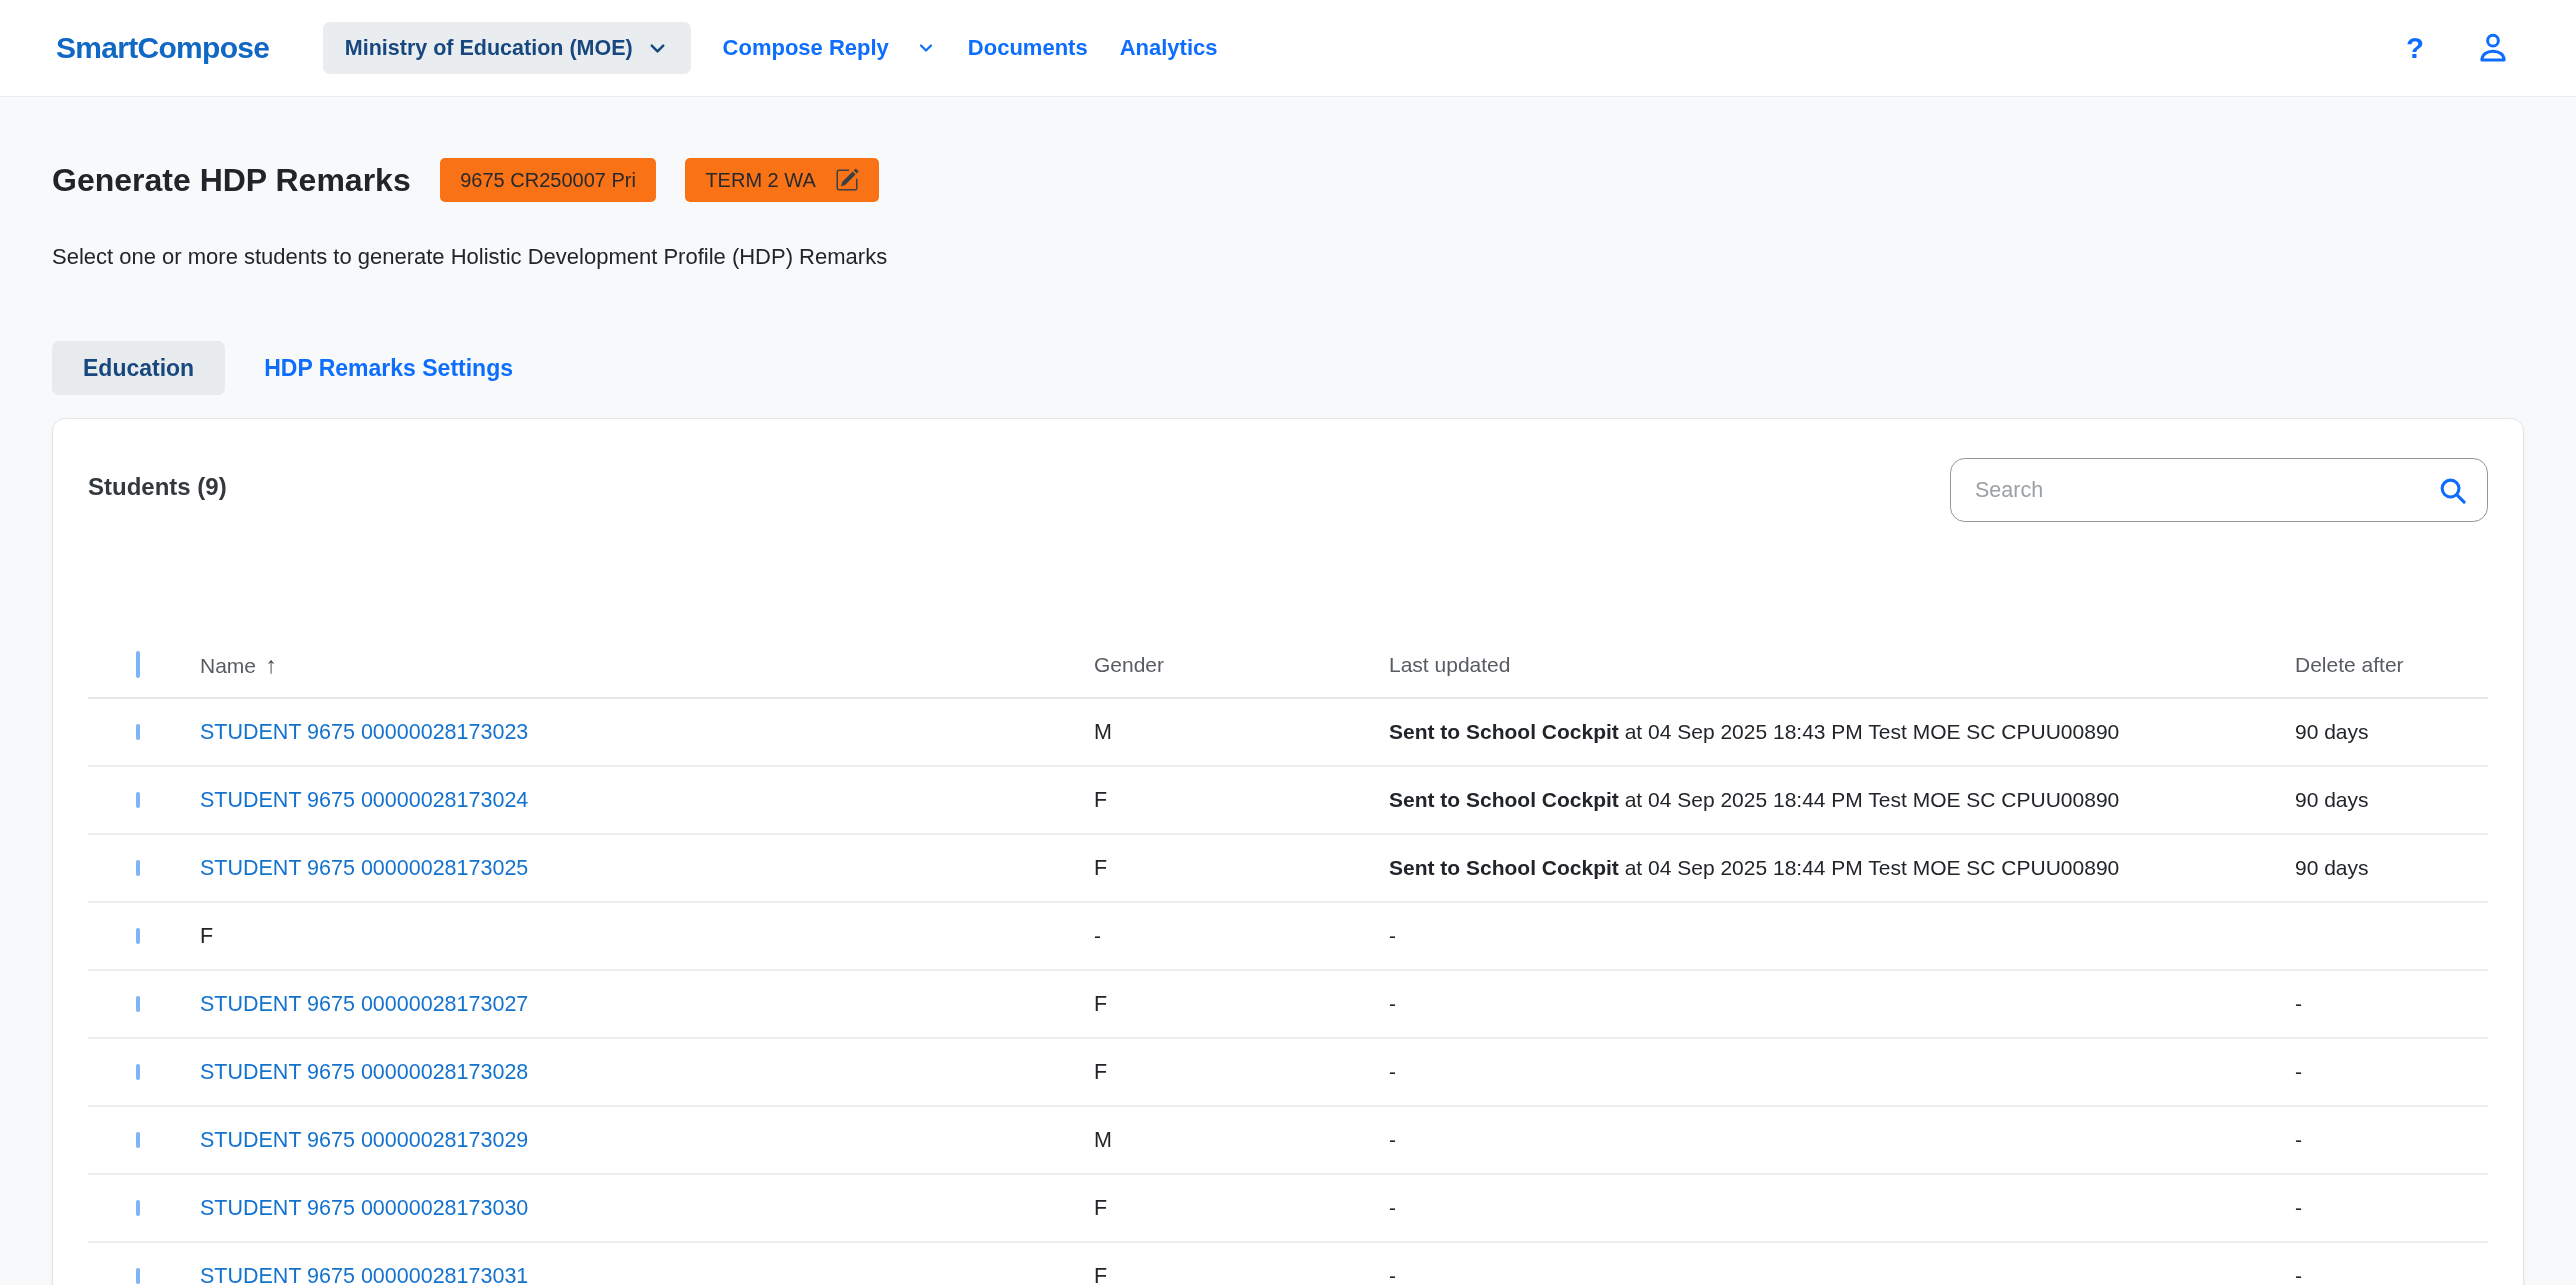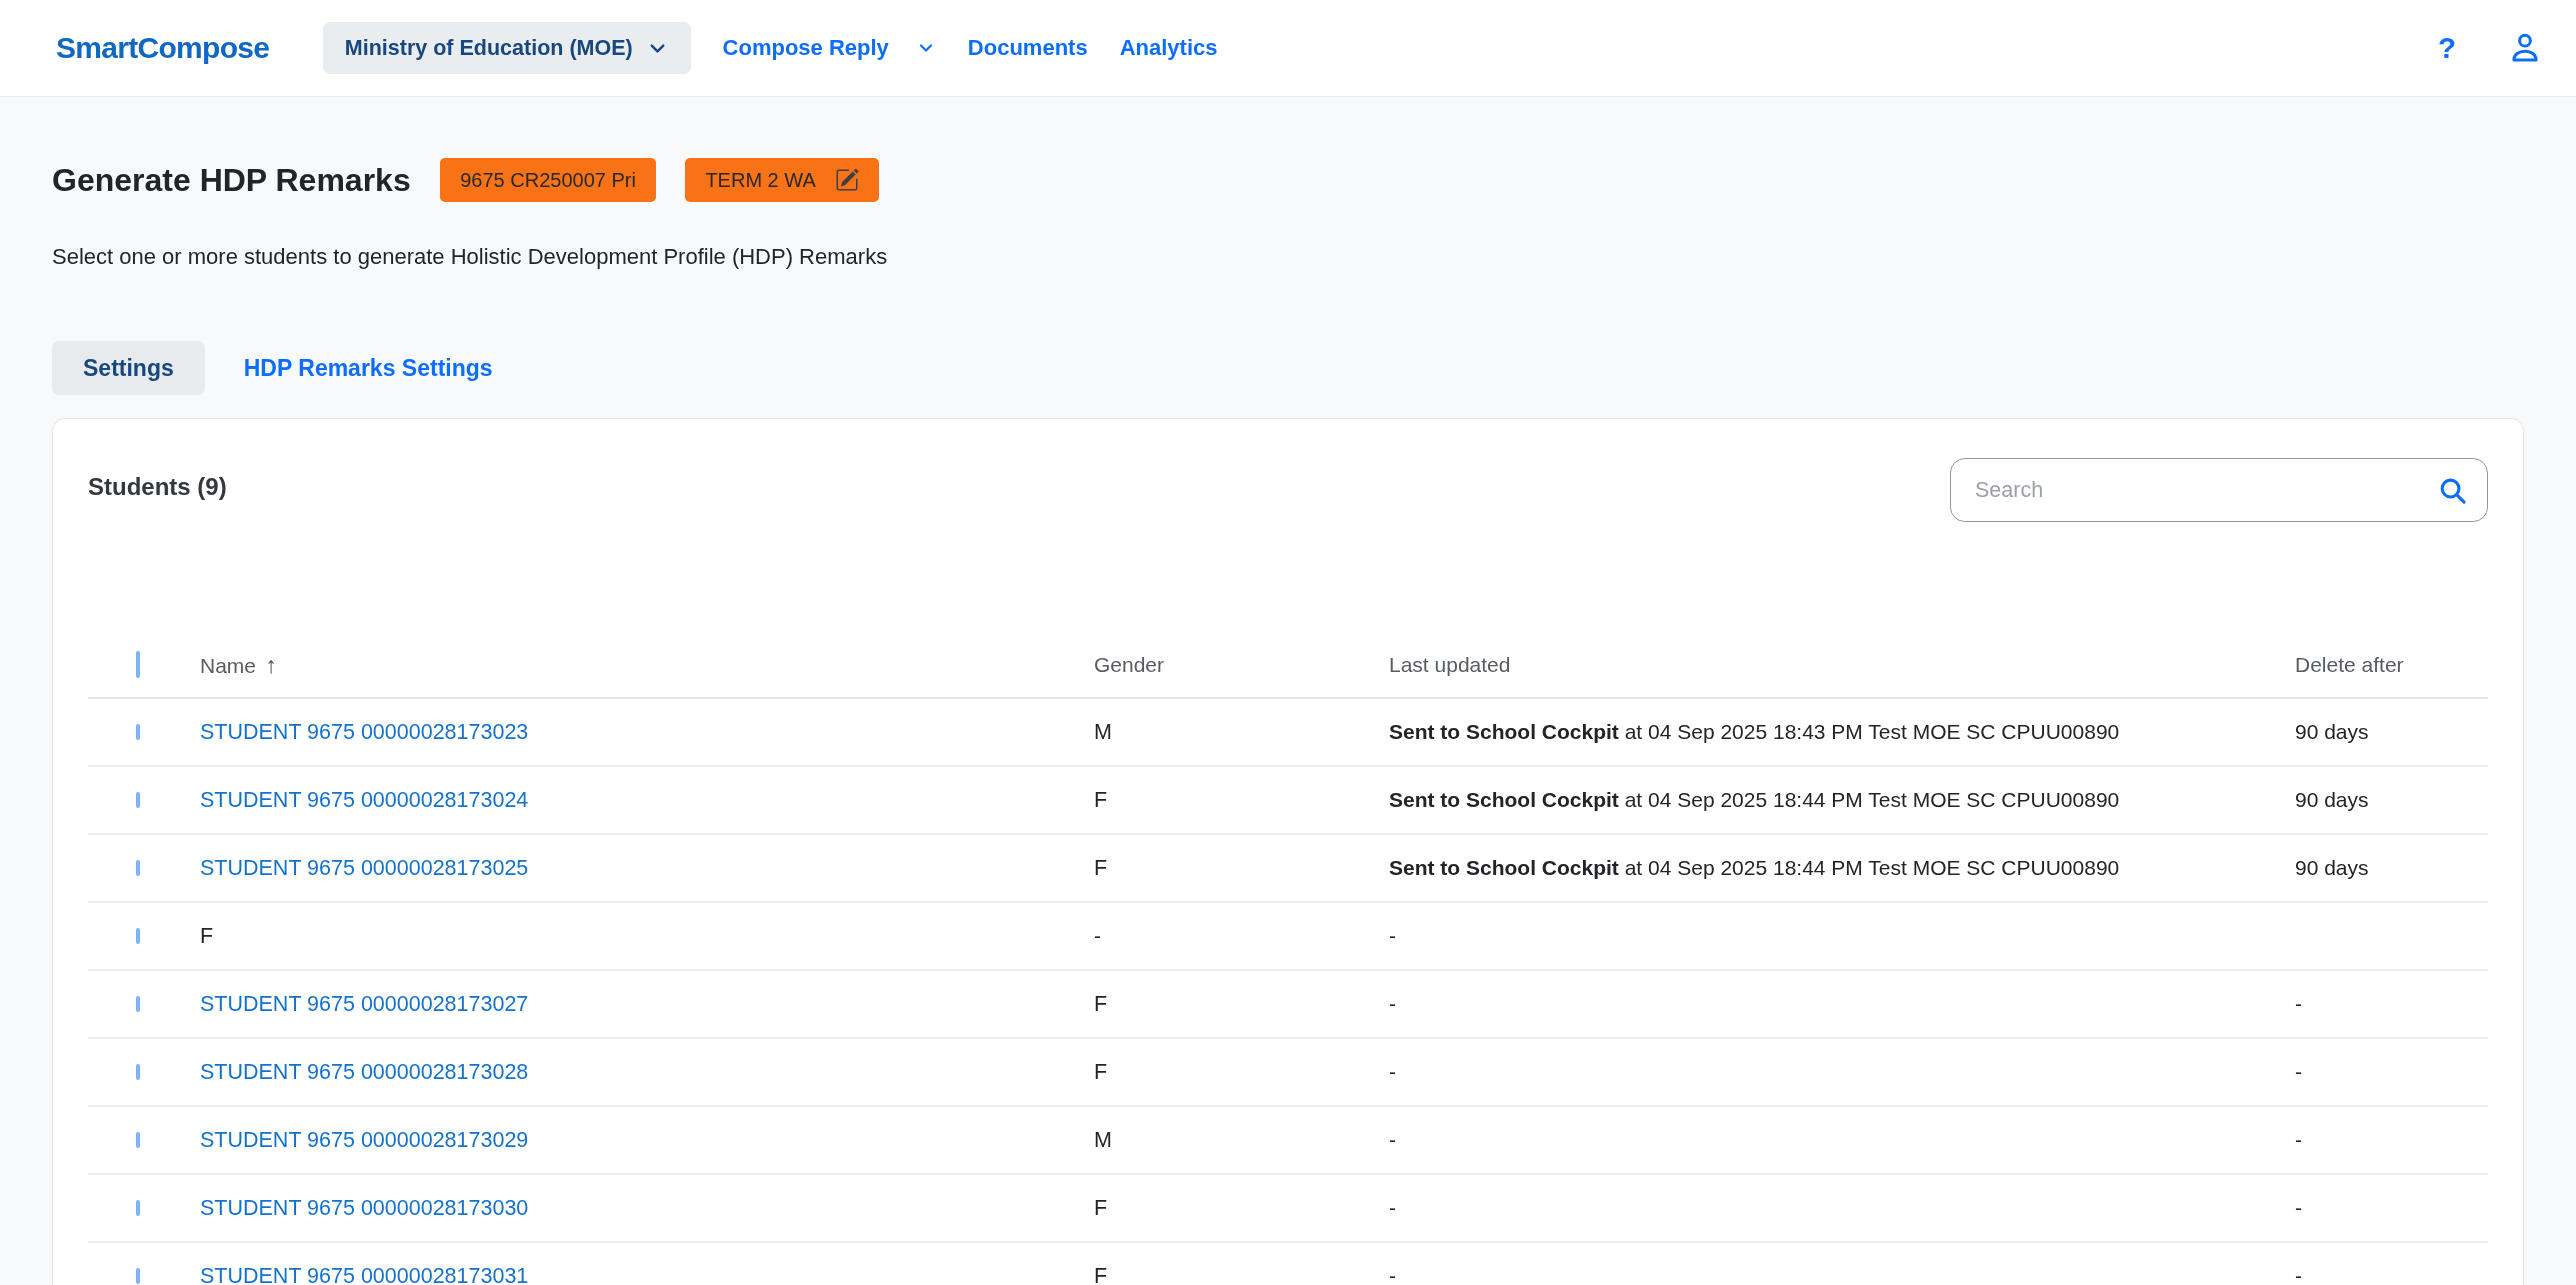--- a/index.html
+++ b/index.html
@@ -1,21 +1,21 @@
 <!DOCTYPE html>
 <html style="font-size:10.7px"><head>
 <meta charset="utf-8">
 <style>
   * { margin:0; padding:0; box-sizing:border-box; }
   html,body { width:2576px; height:1285px; overflow:hidden; background:#f8f9fa;
               font-family:"Liberation Sans", sans-serif; color:#212529; }
 
   
   .navbar { height:97px; background:#ffffff; border-bottom:1.3px solid #e9ebec;
-            display:flex; align-items:center; padding:0 32px 0 56px; }
+            display:flex; align-items:center; padding:0 64px 0 56px; }
   .logo { font-size:30px; font-weight:700; color:#1168c4; letter-spacing:-0.7px; }
   .org-pill { margin-left:54px; height:52px; background:#e9edf0; border-radius:6.7px;
               display:flex; align-items:center; gap:13.4px; padding:0 21.5px;
               font-size:21.5px; font-weight:600; color:#17477e; cursor:pointer; }
   .org-pill svg { width:23px; height:23px; stroke:#17477e; }
   .nav-link { margin-left:32px; font-size:22px; font-weight:600; color:#0d6efd;
               display:flex; align-items:center; gap:27px; cursor:pointer; }
   .nav-link svg { width:20px; height:20px; stroke:#0d6efd; }
   .nav-spacer { flex:1; }
   .help { font-size:29.5px; font-weight:600; color:#0d6efd; cursor:pointer; }
@@ -123,21 +123,21 @@
           <path d="M15.502 1.94a.5.5 0 0 1 0 .706L14.459 3.69l-2-2L13.502.646a.5.5 0 0 1 .707 0l1.293 1.293zm-1.75 2.456-2-2L4.939 9.21a.5.5 0 0 0-.121.196l-.805 2.414a.25.25 0 0 0 .316.316l2.414-.805a.5.5 0 0 0 .196-.12l6.813-6.814z"></path>
           <path fill-rule="evenodd" d="M1 13.5A1.5 1.5 0 0 0 2.5 15h11a1.5 1.5 0 0 0 1.5-1.5v-6a.5.5 0 0 0-1 0v6a.5.5 0 0 1-.5.5h-11a.5.5 0 0 1-.5-.5v-11a.5.5 0 0 1 .5-.5H9a.5.5 0 0 0 0-1H2.5A1.5 1.5 0 0 0 1 2.5v11z"></path>
         </svg>
       </span>
     </div>
   </div>
 
   <div class="subtitle">Select one or more students to generate Holistic Development Profile (HDP) Remarks</div>
 
   <div class="tabs">
-    <div class="tab active">Settings</div>
+    <div class="tab active">Education</div>
     <div class="tab link">HDP Remarks Settings</div>
   </div>
 
   <div class="card">
     <div class="card-head">
       <div class="card-title">Students (9)</div>
       <div class="searchbox">
         <input type="text" placeholder="Search" style="">
         <svg class="search-ic" viewBox="0 0 24 24" fill="none" stroke="#0d6efd" stroke-width="2.4" stroke-linecap="round">
           <circle cx="10.5" cy="10.5" r="6.5"></circle>

